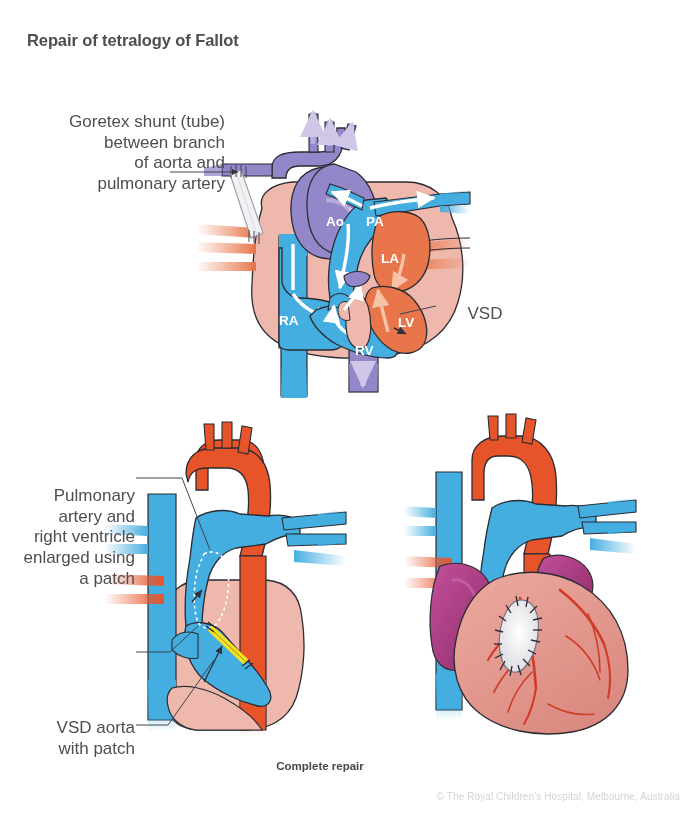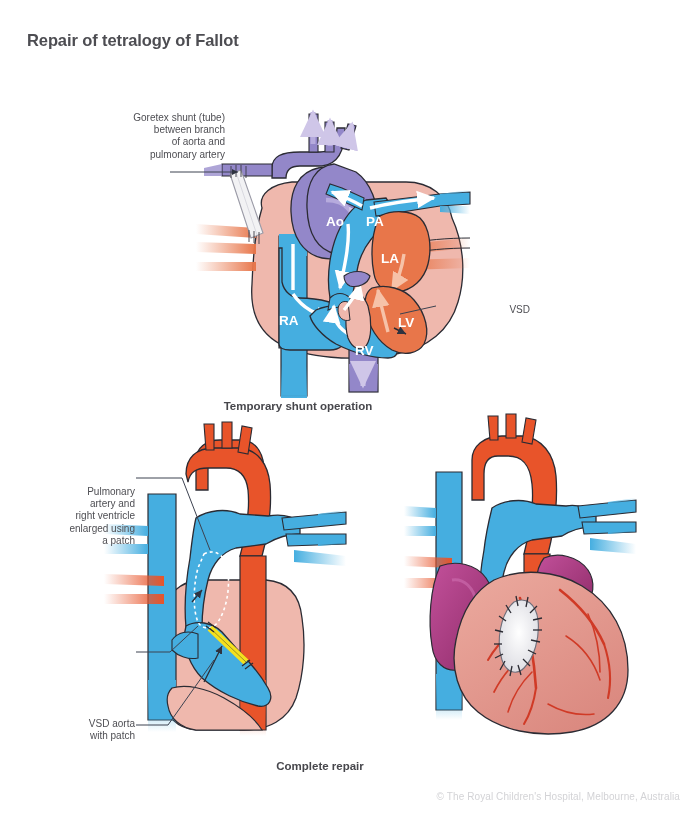--- a/index.html
+++ b/index.html
@@ -42,27 +42,27 @@
     text-align: center;
     font-size: 11.5px;
     font-weight: bold;
     color: #47474c;
   }
   #caption-top { top: 352px; }
   #caption-bottom { top: 330px; }
 
   .callout {
     position: absolute;
-    font-size: 10px;
+    font-size: 17px;
     line-height: 1.22;
     color: #4e4e53;
     white-space: pre-line;
   }
   .callout.right-align { text-align: right; }
-  .callout.left-align  { text-align: right; }
+  .callout.left-align  { text-align: center; }
 
   #callout-shunt  { left: 60px;  top: 112px; width: 165px; }
   #callout-vsd    { left: 440px; top: 304px; width: 90px; }
   #callout-patch  { left: 10px;  top: 470px; width: 125px; margin-top: 16px; }
   #callout-muscle { left: 10px;  top: 645px; width: 125px; }
   #callout-vsdp   { left: 28px;  top: 718px; width: 107px; }
 
   #copyright {
     position: absolute;
     right: 20px;
@@ -269,21 +269,20 @@
       <g>
         <text x="326" y="178" fill="#ffffff" font-family="Liberation Sans, sans-serif" font-size="13.5" font-weight="bold">Ao</text>
         <text x="366" y="178" fill="#ffffff" font-family="Liberation Sans, sans-serif" font-size="13.5" font-weight="bold">PA</text>
         <text x="381" y="215" fill="#ffffff" font-family="Liberation Sans, sans-serif" font-size="13.5" font-weight="bold">LA</text>
         <text x="279" y="277" fill="#ffffff" font-family="Liberation Sans, sans-serif" font-size="13.5" font-weight="bold">RA</text>
         <text x="355" y="307" fill="#ffffff" font-family="Liberation Sans, sans-serif" font-size="13.5" font-weight="bold">RV</text>
         <text x="398" y="279" fill="#ffffff" font-family="Liberation Sans, sans-serif" font-size="13.5" font-weight="bold">LV</text>
       </g>
     </svg>
 
-    <div class="fig-caption" id="caption-top">Temporary shunt operation</div>
   </div>
 
   <div class="figure" id="figure-bottom">
     <svg width="700" height="355" viewBox="0 0 700 355">
       <defs>
         <linearGradient id="bFadeR" x1="0" y1="0" x2="1" y2="0">
           <stop offset="0%" stop-color="#45aee0" stop-opacity="1"></stop>
           <stop offset="100%" stop-color="#45aee0" stop-opacity="0"></stop>
         </linearGradient>
         <linearGradient id="bFadeRo" x1="0" y1="0" x2="1" y2="0">

